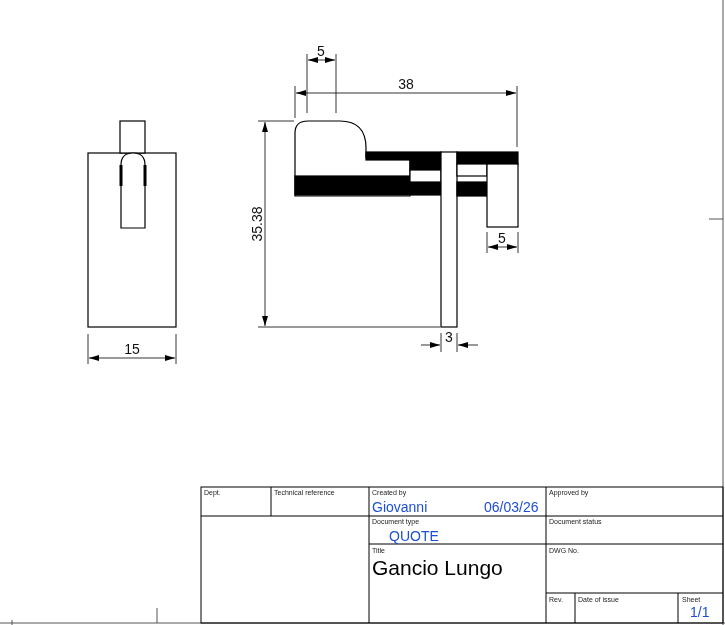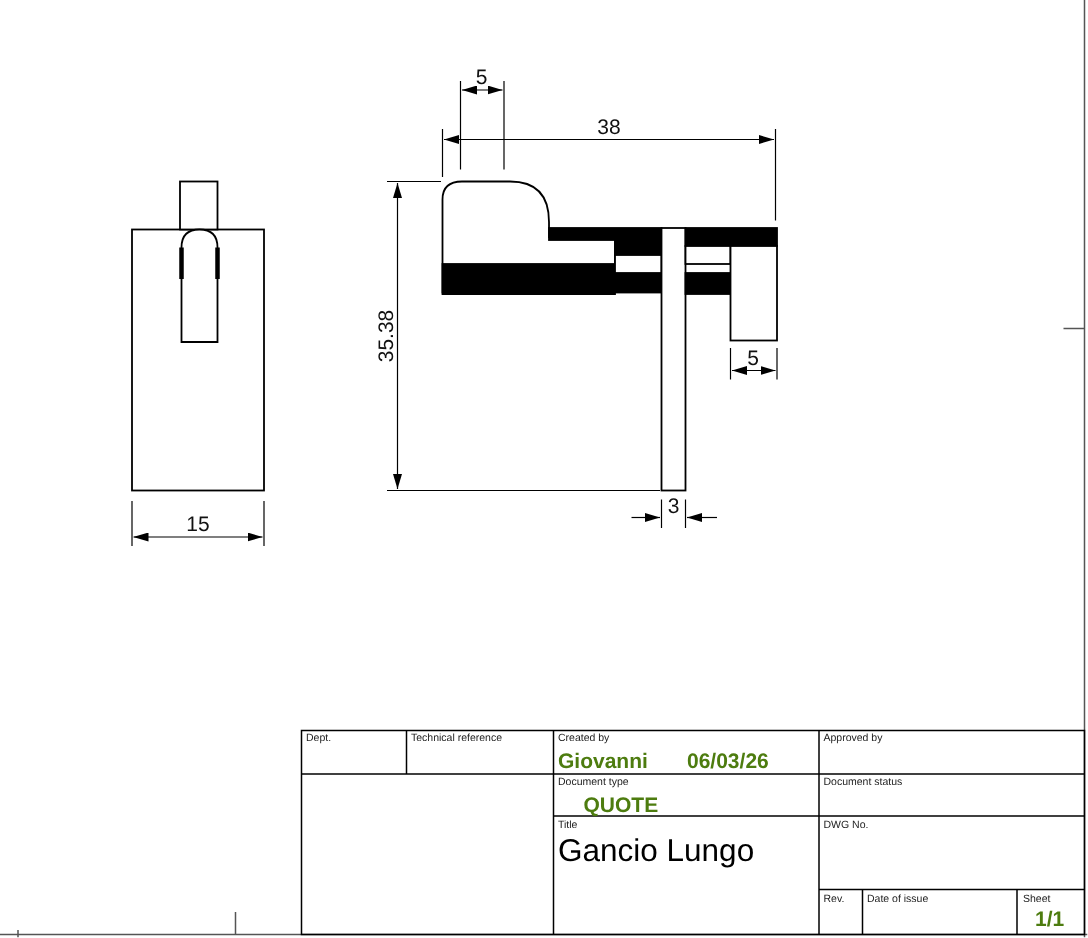--- a/index.html
+++ b/index.html
@@ -1,20 +1,20 @@
 <!DOCTYPE html>
 <html><head>
 <meta charset="utf-8">
 <style>
   html, body { margin: 0; padding: 0; background: #ffffff; }
   body { width: 725px; height: 625px; position: relative; overflow: hidden; font-family: "Liberation Sans", sans-serif; }
   #sheet { position: absolute; left: 0; top: 0; }
   .dimtext { font-family: "Liberation Sans", sans-serif; font-size: 14px; fill: #111; }
   .tb-label { position: absolute; font-size: 7px; color: #222; font-family: "Liberation Sans", sans-serif; }
-  .tb-value { position: absolute; font-size: 14px; color: #4d7c0f; font-family: "Liberation Sans", sans-serif; font-weight: bold; }
+  .tb-value { position: absolute; font-size: 14px; color: #1d4ed8; font-family: "Liberation Sans", sans-serif; }
   .tb-title { position: absolute; font-size: 21px; color: #000; font-family: "Liberation Sans", sans-serif; }
 </style>
 </head>
 <body>
 
 <svg id="sheet" width="725" height="625" viewBox="0 0 725 625" xmlns="http://www.w3.org/2000/svg">
   <defs>
     <marker id="arr" markerWidth="10" markerHeight="6" refX="10" refY="3" orient="auto-start-reverse" markerUnits="userSpaceOnUse">
       <path d="M0,0 L10,3 L0,6 z" fill="#000"></path>
     </marker>
@@ -89,21 +89,21 @@
     <line x1="546" y1="593" x2="723" y2="593"></line>
     <line x1="575" y1="593" x2="575" y2="623"></line>
     <line x1="678" y1="593" x2="678" y2="623"></line>
   </g>
 </svg>
 
 <span class="tb-label" style="left:204px;top:489px;">Dept.</span>
 <span class="tb-label" style="left:274px;top:489px;">Technical reference</span>
 <span class="tb-label" style="left:372px;top:489px;">Created by</span>
 <span class="tb-value" style="left:372px;top:499px;">Giovanni</span>
-<span class="tb-value" style="left:458px;top:499px;">06/03/26</span>
+<span class="tb-value" style="left:484px;top:499px;">06/03/26</span>
 <span class="tb-label" style="left:549px;top:489px;">Approved by</span>
 <span class="tb-label" style="left:372px;top:518px;">Document type</span>
 <span class="tb-value" style="left:372px;top:528px;margin-left:17px;">QUOTE</span>
 <span class="tb-label" style="left:549px;top:518px;">Document status</span>
 <span class="tb-label" style="left:372px;top:547px;">Title</span>
 <span class="tb-title" style="left:372px;top:556px;">Gancio Lungo</span>
 <span class="tb-label" style="left:549px;top:547px;">DWG No.</span>
 <span class="tb-label" style="left:549px;top:596px;">Rev.</span>
 <span class="tb-label" style="left:578px;top:596px;">Date of issue</span>
 <span class="tb-label" style="left:682px;top:596px;">Sheet</span>

